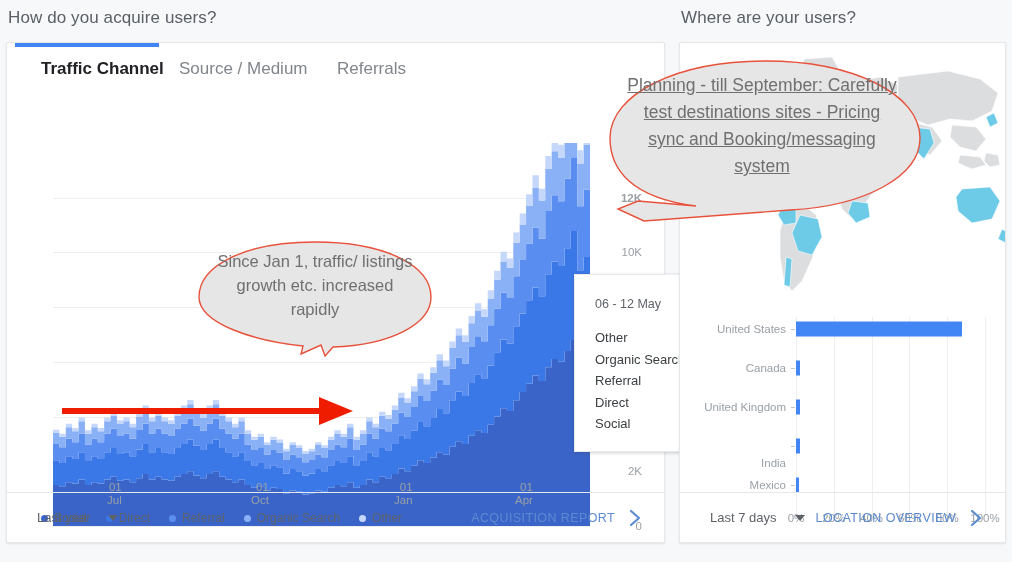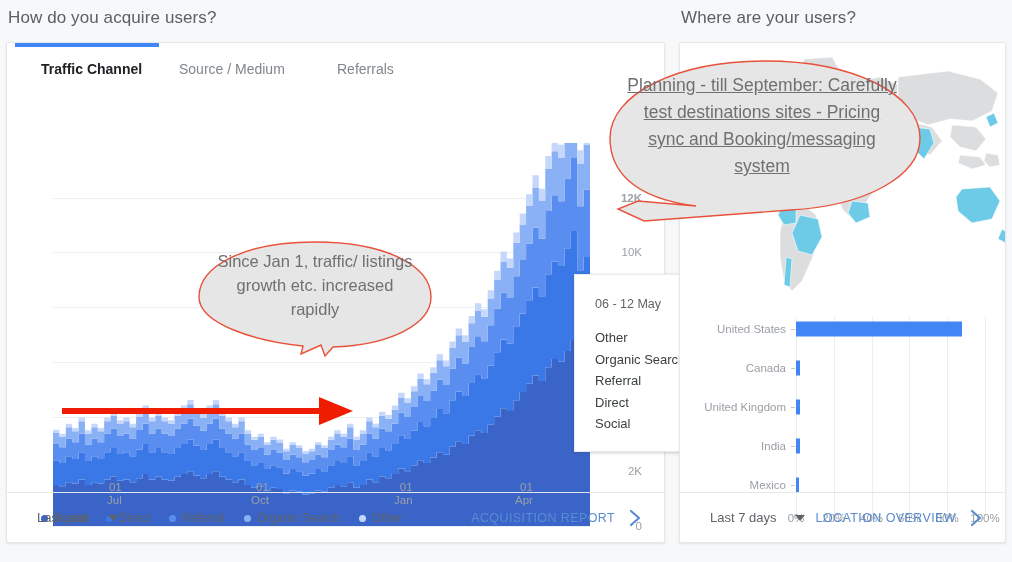--- a/index.html
+++ b/index.html
@@ -32,21 +32,21 @@
     box-shadow: 0 1px 2px rgba(60,64,67,.12);
   }
   #card-left  { left: 6px;  top: 42px; width: 659px; height: 501px; }
   #card-right { left: 679px; top: 42px; width: 327px; height: 501px; }
 
   
   .tabs { position: absolute; left: 0; top: 0; height: 52px; width: 100%; }
   .tab {
     position: absolute; top: 0; height: 52px;
     display: flex; align-items: center;
-    font-size: 14px; color: #80868b; white-space: nowrap;
+    font-size: 17px; color: #80868b; white-space: nowrap;
     cursor: pointer;
   }
   .tab.active { color: #202124; font-weight: bold; }
   .tab .bar {
     position: absolute; left: 0; top: 0; height: 4px; width: 100%;
     background: #4285f4; border-radius: 0;
   }
   #tab-0 { left: 8px;  width: 144px; padding-left: 26px; }
   #tab-1 { left: 172px; }
   #tab-2 { left: 330px; }
@@ -357,21 +357,21 @@
           <div class="geo-xlab" style="left: 305px; top: 201px;">100%</div>
           <div class="geo-label" style="top: 18px; right: 219px;">United States</div>
           <div class="geo-tick" style="left: 111px; top: 18px;"></div>
           <div class="geo-bar" style="left: 116px; top: 18px; width: 166.32px; background: rgb(66, 133, 244);"></div>
           <div class="geo-label" style="top: 57px; right: 219px;">Canada</div>
           <div class="geo-tick" style="left: 111px; top: 57px;"></div>
           <div class="geo-bar" style="left: 116px; top: 57px; width: 3.78px; background: rgb(66, 133, 244);"></div>
           <div class="geo-label" style="top: 96px; right: 219px;">United Kingdom</div>
           <div class="geo-tick" style="left: 111px; top: 96px;"></div>
           <div class="geo-bar" style="left: 116px; top: 96px; width: 3.78px; background: rgb(66, 133, 244);"></div>
-          <div class="geo-label" style="top: 135px; right: 219px;">India</div>
+          <div class="geo-label" style="top: 152px; right: 219px;">India</div>
           <div class="geo-tick" style="left: 111px; top: 135px;"></div>
           <div class="geo-bar" style="left: 116px; top: 135px; width: 3.78px; background: rgb(66, 133, 244);"></div>
           <div class="geo-label" style="top: 174px; right: 219px;">Mexico</div>
           <div class="geo-tick" style="left: 111px; top: 174px;"></div>
           <div class="geo-bar" style="left: 116px; top: 174px; width: 3px; background: rgb(66, 133, 244);"></div>
         </div>
     </div>
 
     <div class="footer">
       <div class="date-sel">

